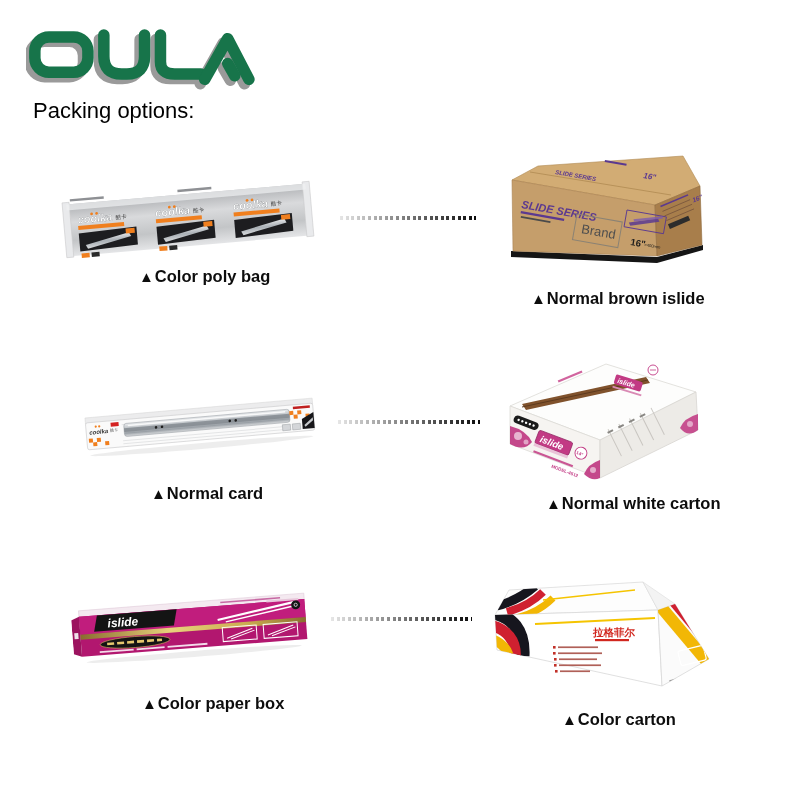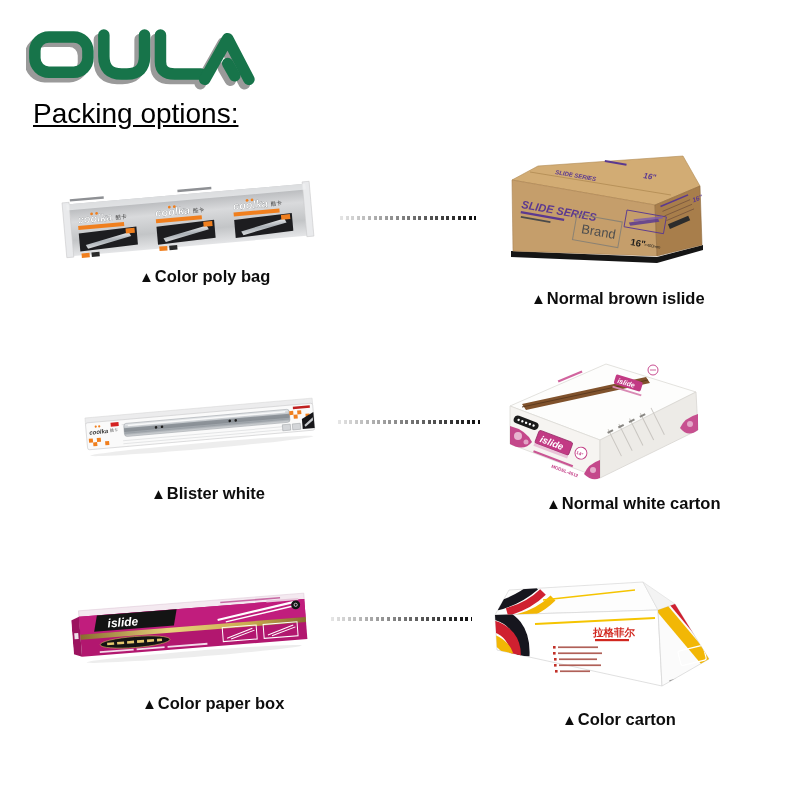--- a/index.html
+++ b/index.html
@@ -1,19 +1,19 @@
 <!DOCTYPE html>
 <html><head>
 <meta charset="utf-8">
 <style>
   html,body{margin:0;padding:0;background:#fff;}
   #canvas{position:relative;width:790px;height:790px;background:#ffffff;overflow:hidden;
           font-family:"Liberation Sans", sans-serif;color:#000;}
   .abs{position:absolute;}
-  #heading{left:33px;top:98px;font-size:28px;color:#000;text-decoration:underline;}
+  #heading{left:33px;top:98px;font-size:22px;color:#000;}
   .prod-label{font-size:16.5px;color:#0d0d0d;white-space:nowrap;font-weight:bold;}
   .prod-label .tri{font-size:15px;margin-right:1px;}
   .dots{height:4px;background-image:repeating-linear-gradient(90deg,#0a0a0a 0 3px,transparent 3px 5.6px);
         -webkit-mask-image:linear-gradient(90deg,rgba(0,0,0,.10),rgba(0,0,0,1));
         mask-image:linear-gradient(90deg,rgba(0,0,0,.10),rgba(0,0,0,1));}
   .rot-m5{transform:rotate(-5deg);}
   .rot-m45{transform:rotate(-4.5deg);}
   svg{display:block;}
   text{font-family:"Liberation Sans", sans-serif;}
 </style>
@@ -204,21 +204,21 @@
         <rect x="216" y="37" width="4" height="4" fill="#f07f1e"></rect>
           <rect x="228" y="37" width="4" height="4" fill="#f07f1e"></rect>
         <polygon points="224,42 236,36 236,52 224,52" fill="#17171a"></polygon>
         <polygon points="226,48 235,41 235,44 227,50" fill="#c6c9cc"></polygon>
         <rect x="204" y="46" width="8" height="6" fill="#d4d6d9" stroke="#9a9ea2" stroke-width="0.5"></rect>
         <rect x="214" y="46" width="8" height="6" fill="#d4d6d9" stroke="#9a9ea2" stroke-width="0.5"></rect>
       </g>
     </svg>
   </div>
   <div class="abs prod-label" style="left:151px;top:484px;">
-    <span class="tri">▲</span><span>Blister white</span>
+    <span class="tri">▲</span><span>Normal card</span>
   </div>
 
   <div class="abs" style="left:496px;top:348px;width:212px;height:140px;">
     <svg width="212" height="140" viewBox="0 0 212 140">
 
       <polygon points="14,58 110,16 200,44 104,92" fill="#fdfdfc" stroke="#dcdad6" stroke-width="0.8"></polygon>
       <polygon points="14,58 104,92 104,130 14,96" fill="#f6f4f1" stroke="#dcdad6" stroke-width="0.8"></polygon>
       <polygon points="104,92 200,44 202,82 104,130" fill="#edebe7" stroke="#d8d6d2" stroke-width="0.8"></polygon>
 
       <polygon points="26,56 150,29 154,35 30,62" fill="#80522c"></polygon>

